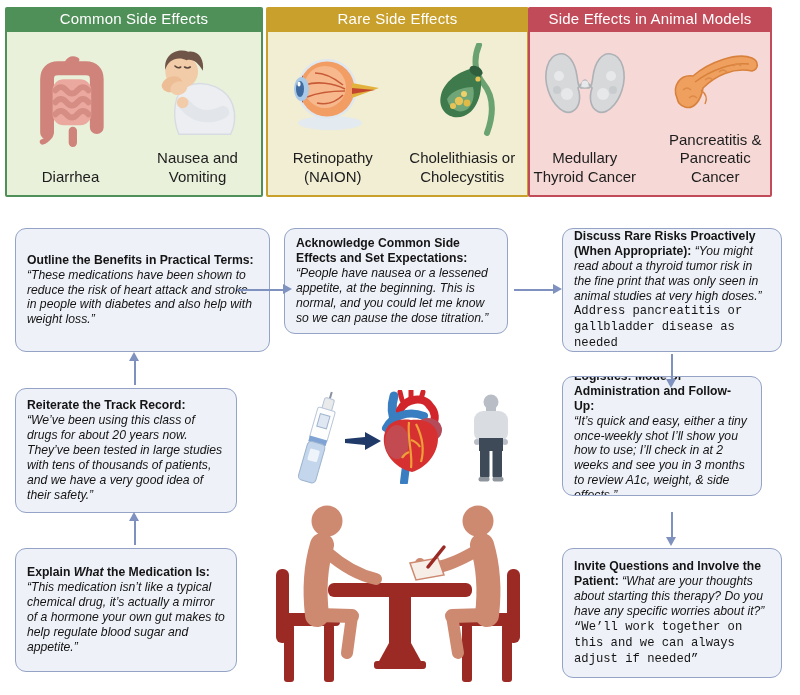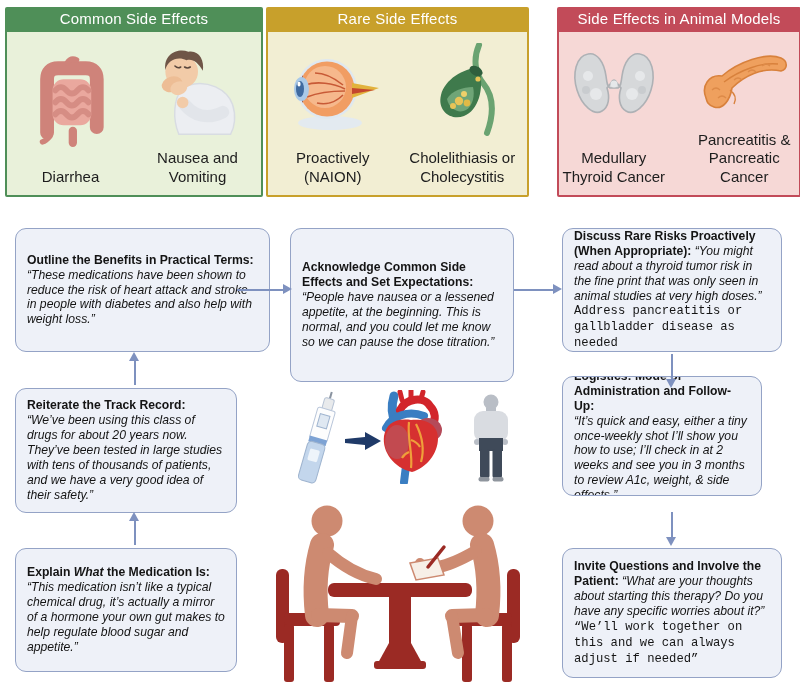--- a/index.html
+++ b/index.html
@@ -12,21 +12,21 @@
   .panel-body{height:163px;border-style:solid;border-width:2px;display:flex;border-radius:0 0 2px 2px;}
   .pitem{flex:1;display:flex;flex-direction:column;align-items:center;justify-content:flex-end;padding-bottom:9px;}
   .picon{flex:1;display:flex;align-items:center;justify-content:center;width:100%;}
   .plabel{font-size:15px;font-weight:500;line-height:1.22;text-align:center;color:#1d1d1d;max-width:125px;}
   #panel-common{left:5px;width:258px;}
   #panel-common .panel-head{background:var(--common-header);}
   #panel-common .panel-body{background:var(--common-body);border-color:var(--common-header);}
   #panel-rare{left:266px;width:263px;}
   #panel-rare .panel-head{background:var(--rare-header);}
   #panel-rare .panel-body{background:var(--rare-body);border-color:var(--rare-header);}
-  #panel-animal{left:557px;width:244px;}
+  #panel-animal{left:528px;width:244px;}
   #panel-animal .panel-head{background:var(--animal-header);}
   #panel-animal .panel-body{background:var(--animal-body);border-color:var(--animal-header);gap:21px;}
   
   .fbox{position:absolute;background:var(--flow-bg);border:1.5px solid var(--flow-border);
         border-radius:11px;box-sizing:border-box;display:flex;align-items:center;overflow:hidden;}
   .fbox p{margin:0;padding:2px 11px;font-size:12.2px;line-height:1.22;}
   .bt{font-weight:700;}
   .bt.blk{display:block;}
   .bq{font-style:italic;}
   .bti{font-weight:700;font-style:italic;}
@@ -91,21 +91,21 @@
             <circle cx="40" cy="42" r="21" fill="#f6b88c"></circle>
             <path d="M60,44 C48,38 32,36 20,40 M60,46 C46,46 32,48 22,52 M58,40 C48,32 38,28 30,28 M58,50 C50,58 40,60 32,58" stroke="#c85a36" stroke-width="1.6" fill="none"></path>
             <path d="M18,30 A27.5,27.5 0 0,0 18,58 Z" fill="#8a4a42"></path>
             <ellipse cx="16.5" cy="44" rx="7.5" ry="12" fill="#a9c9e8"></ellipse>
             <ellipse cx="15" cy="44" rx="4" ry="8" fill="#3f6aa0"></ellipse>
             <ellipse cx="14" cy="39" rx="1.6" ry="2.6" fill="#ffffff"></ellipse>
             <polygon points="67,38 94,43 67,53" fill="#e2b23c"></polygon>
             <polygon points="67,43 90,45 67,49" fill="#c4452e"></polygon>
           </svg>
         </div>
-        <div class="plabel">Proactively (NAION)</div>
+        <div class="plabel">Retinopathy (NAION)</div>
       </div>
       <div class="pitem">
         <div class="picon">
           <svg width="90" height="96" viewBox="0 0 90 96">
             <path d="M62,2 C56,16 58,30 66,40 C76,52 78,68 70,90" stroke="#6aa371" stroke-width="6" fill="none" stroke-linecap="round"></path>
             <path d="M62,24 C46,26 28,36 24,52 C20,68 34,78 47,73 C61,68 68,46 62,24 Z" fill="#3f7a4c"></path>
             <path d="M30,56 C32,66 42,71 49,67 C56,63 58,52 56,44 C46,44 34,48 30,56 Z" fill="#6fa577"></path>
             <ellipse cx="59" cy="28" rx="7" ry="4.5" fill="#2f5f3d" transform="rotate(28 59 28)"></ellipse>
             <circle cx="42" cy="58" r="4.2" fill="#e8c457"></circle>
             <circle cx="50" cy="60" r="3.4" fill="#e0ba47"></circle>
@@ -149,21 +149,21 @@
         <div class="plabel">Pancreatitis &amp; Pancreatic Cancer</div>
       </div>
     </div>
   </div>
 
   <div class="fbox" style="left:15px;top:228px;width:255px;height:124px">
     <p><span class="bt">Outline the Benefits in Practical Terms:</span>
        <span class="bq">“These medications have been shown to reduce the risk of heart attack and stroke in people with diabetes and also help with weight loss.”</span></p>
   </div>
 
-  <div class="fbox" style="left:290px;top:228px;width:224px;height:154px">
+  <div class="fbox" style="left:284px;top:228px;width:224px;height:106px">
     <p><span class="bt blk">Acknowledge Common Side Effects and Set Expectations:</span><span class="bq">“People have nausea or a lessened appetite, at the beginning. This is normal, and you could let me know so we can pause the dose titration.”</span></p>
   </div>
 
   <div class="fbox" style="left:562px;top:228px;width:220px;height:124px">
     <p><span class="bt">Discuss Rare Risks Proactively (When Appropriate):</span>
        <span class="bq">“You might read about a thyroid tumor risk in the fine print that was only seen in animal studies at very high doses.”</span>
        <span class="bs">Address pancreatitis or gallbladder disease as needed</span></p>
   </div>
 
   <div class="fbox" style="left:15px;top:388px;width:222px;height:125px">

